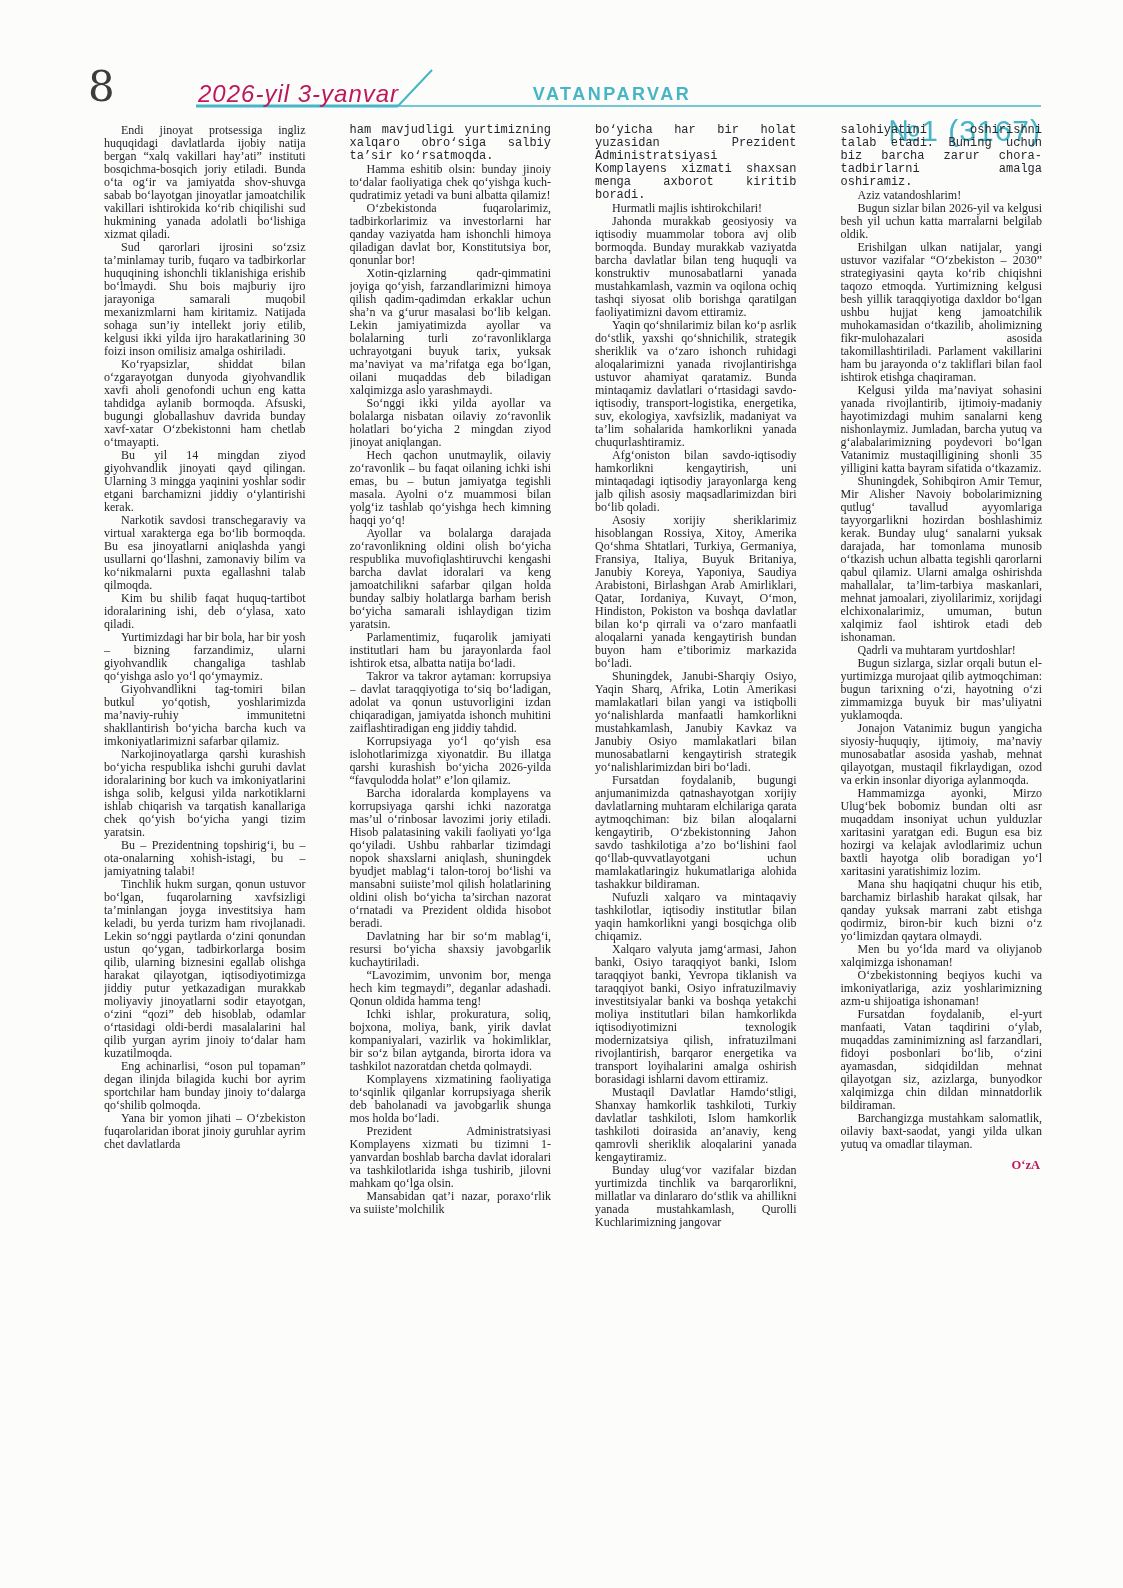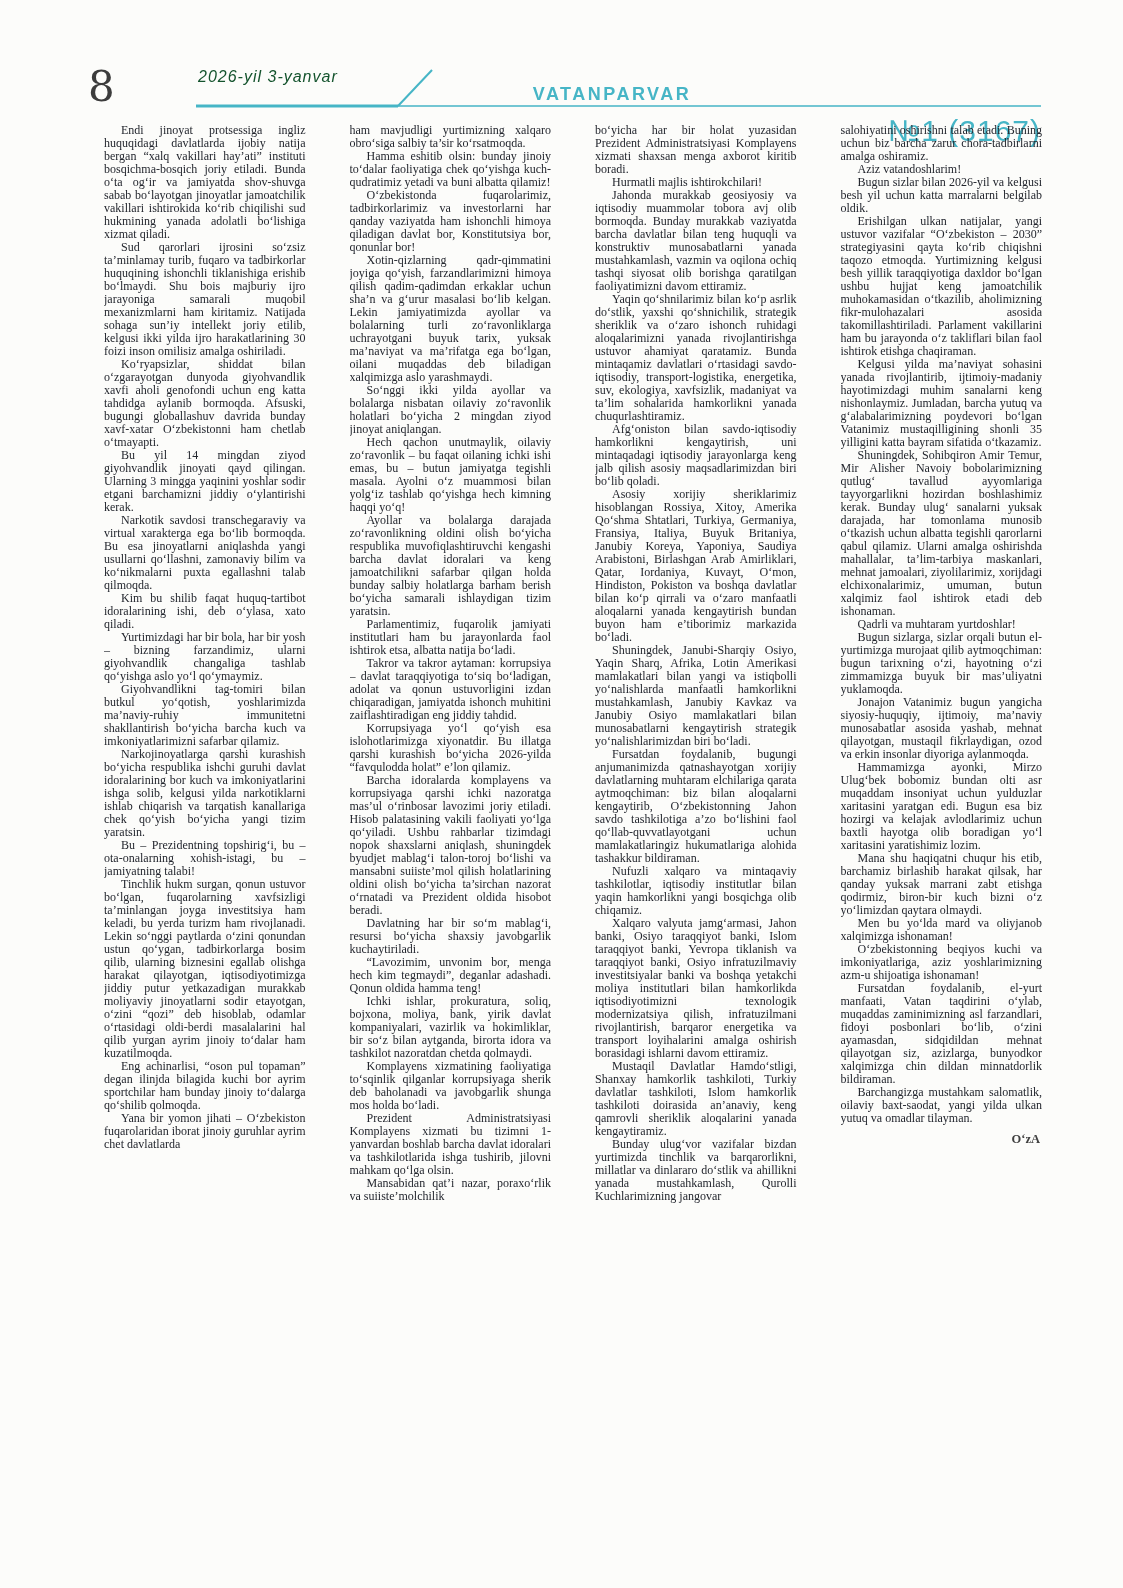--- a/index.html
+++ b/index.html
@@ -14,25 +14,25 @@
     overflow: hidden;
   }
   
   .header { position: absolute; top: 0; left: 0; width: 1123px; height: 122px; }
   .page-number {
     position: absolute; left: 88px; top: 62px;
     font-size: 42px; font-weight: 400; color: #3c3c3c;
     font-family: "DejaVu Serif", serif;
   }
   .issue-date {
-    position: absolute; left: 198px; top: 68px;
+    position: absolute; left: 198px; top: 80px;
     font-family: "Liberation Sans", sans-serif;
     font-style: italic;
-    font-size: 16px; letter-spacing: 1px;
-    color: #14532d;
+    font-size: 24px; letter-spacing: 1px;
+    color: #be185d;
   }
   .masthead {
     position: absolute; left: 612px; top: 84px;
     transform: translateX(-50%);
     font-family: "Liberation Sans", sans-serif;
     font-size: 18px; font-weight: 600; letter-spacing: 2.5px;
     color: #46b5c6;
   }
   .issue-number {
     position: absolute; right: 82px; top: 86px;
@@ -53,29 +53,29 @@
   .column {
     overflow: hidden;
     text-align: justify;
     font-size: 12px;
     line-height: 13px;
     color: #23262e;
     height: 100%;
     margin-left: 20px;
   }
   .column p { text-indent: 17px; }
-  .column.cont p:first-child { text-indent: 0; }
+  .column.cont p:first-child { text-indent: 0; font-family: Liberation Mono, monospace; }
   .column-4 { display: flex; flex-direction: column; }
   .signature {
     text-align: right;
     font-weight: bold;
     font-size: 12.5px;
     margin-top: 8px;
     padding-right: 2px;
-    color: #404040;
+    color: #be185d;
   }
 </style>
 </head>
 <body>
 
 <div class="page">
 
   <header class="header">
     <svg class="header-rule" width="1123" height="122" viewBox="0 0 1123 122">
       <line x1="196" y1="106" x2="398" y2="106" stroke="#46b5c6" stroke-width="3"></line>

